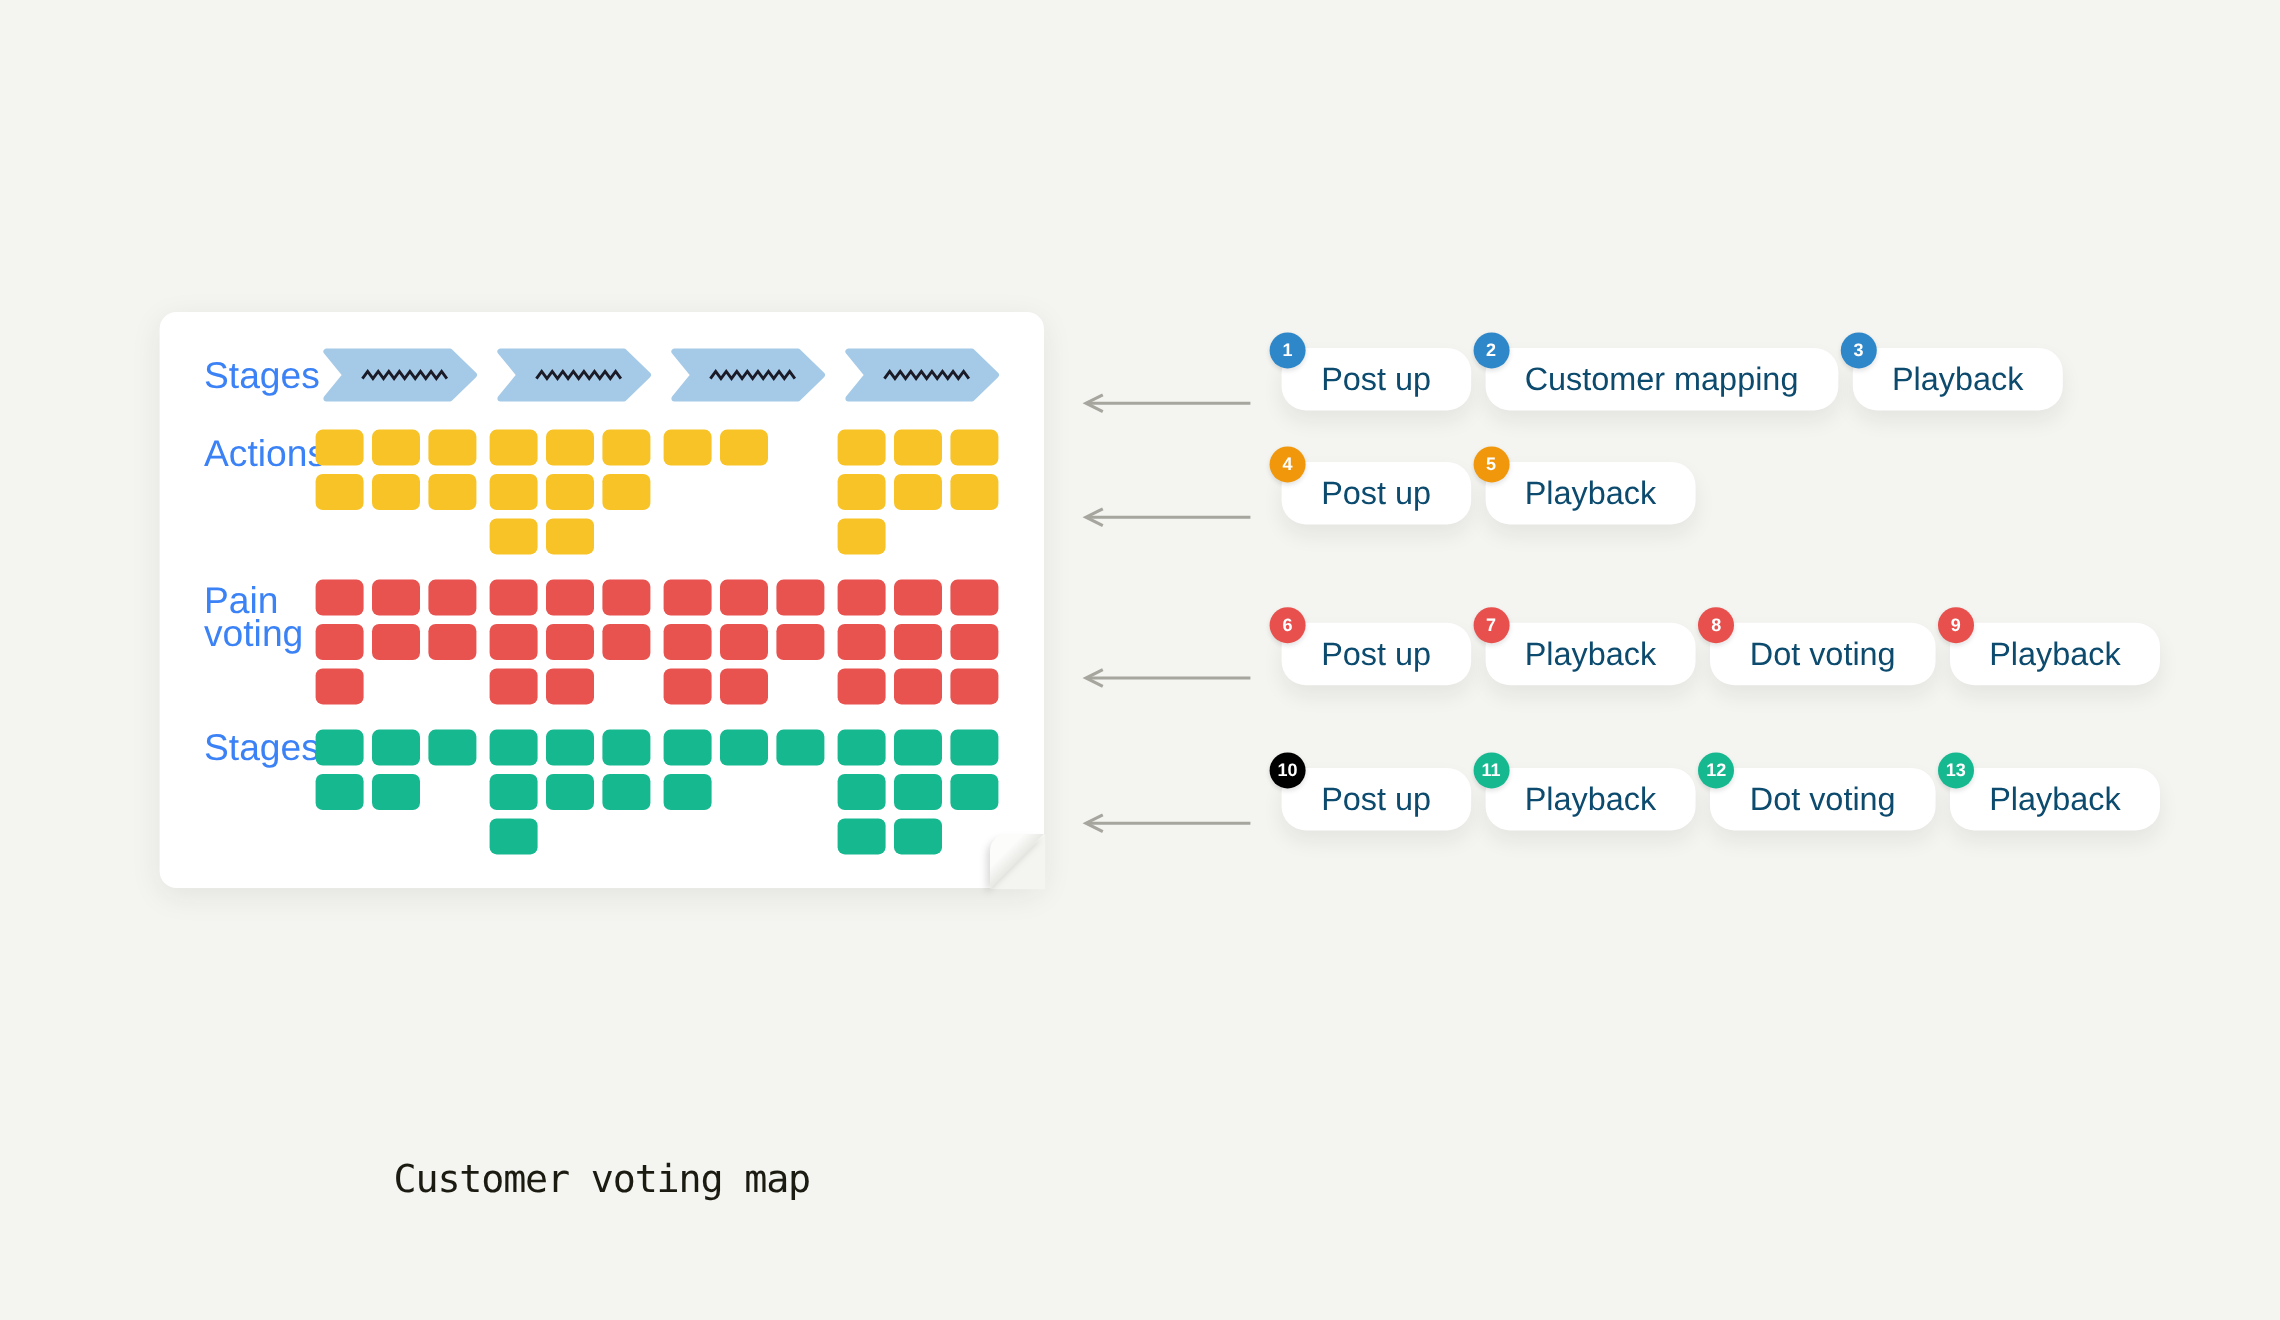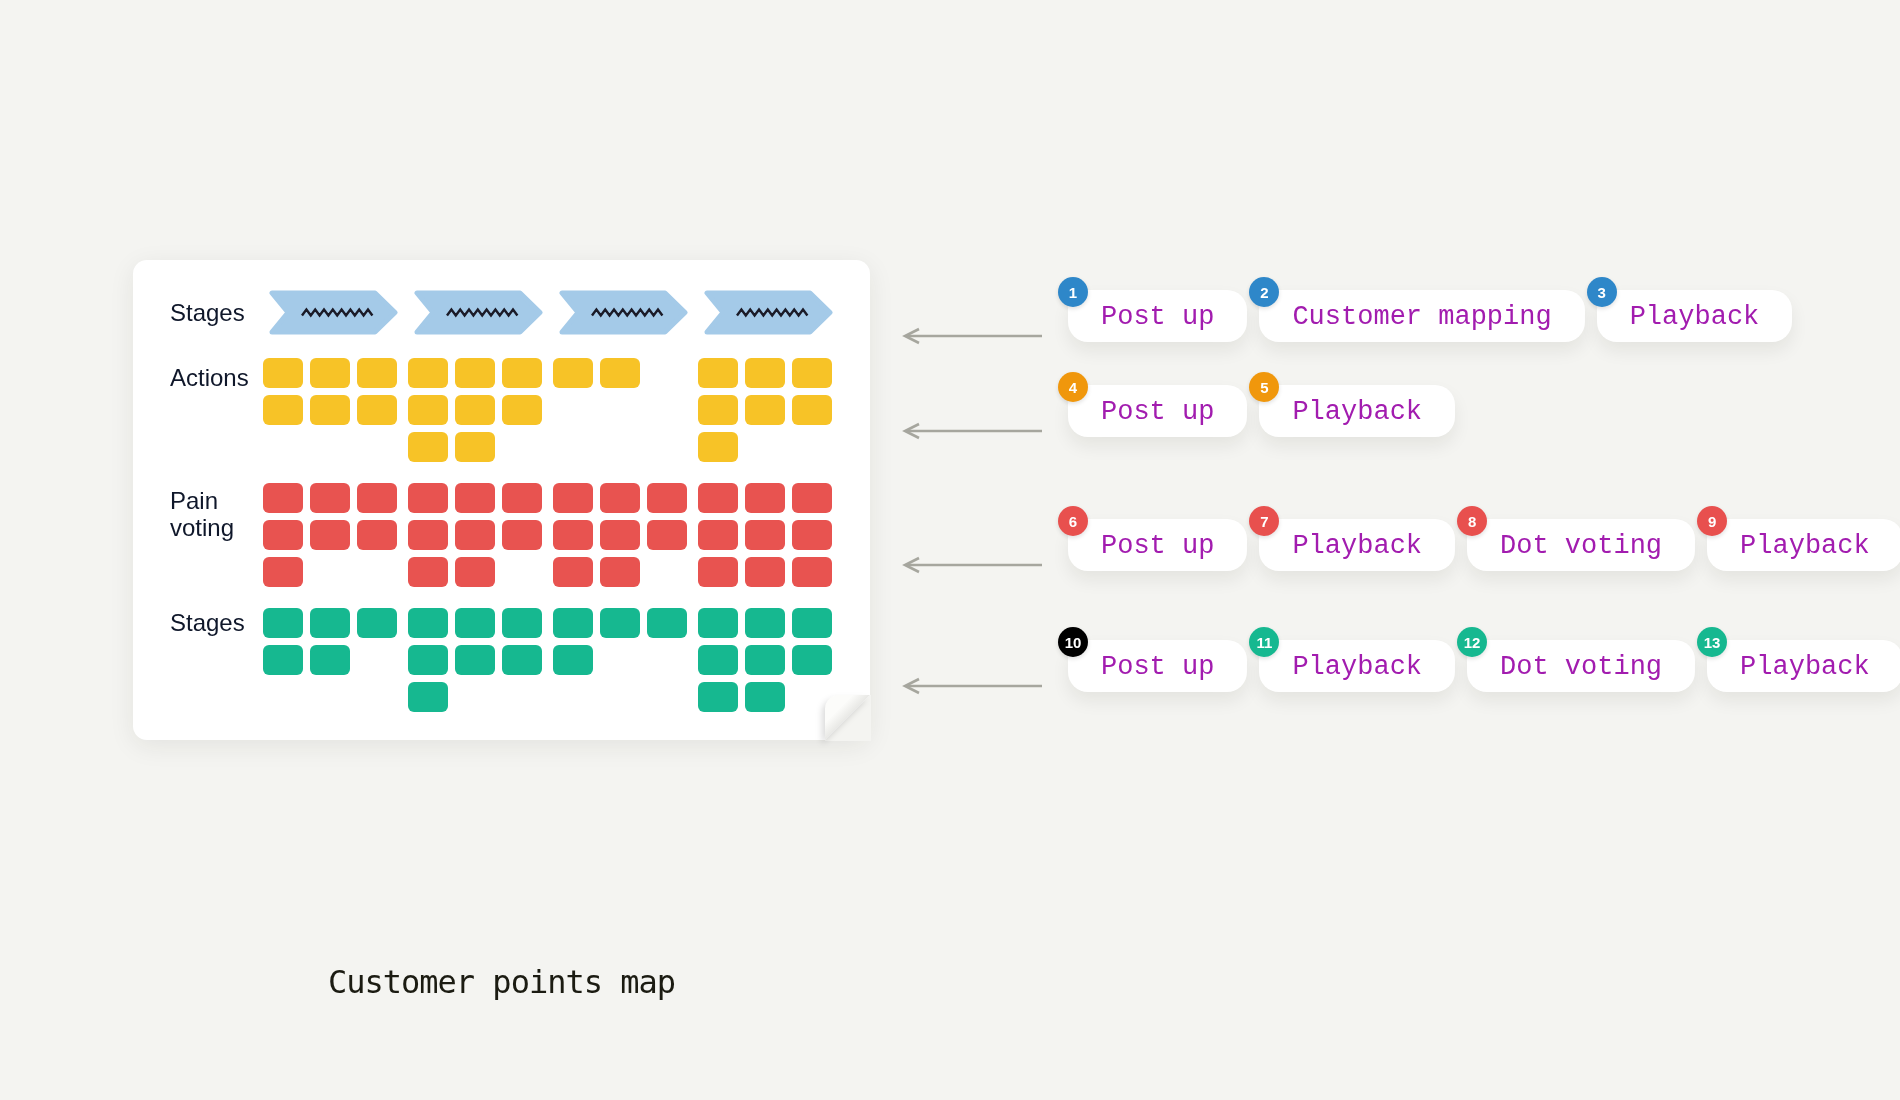--- a/index.html
+++ b/index.html
@@ -8,30 +8,30 @@
 
   
   .card{position:absolute;left:133px;top:260px;width:737px;height:480px;background:#ffffff;
         border-radius:14px;box-shadow:0 6px 26px rgba(40,40,30,.08);}
   .corner-cut{position:absolute;right:-1px;bottom:-1px;width:46px;height:46px;
         background:linear-gradient(to bottom right,rgba(244,244,241,0) 49%,#f4f4f1 50%);}
   .corner-fold{position:absolute;right:-1px;bottom:-1px;width:46px;height:46px;
         background:linear-gradient(to bottom right,#fcfcfa 30%,#e9e9e6 48%,rgba(0,0,0,0) 50%);
         border-top-left-radius:14px;
         filter:drop-shadow(-3px 4px 3px rgba(0,0,0,0.14));}
-  .row-label{position:absolute;left:37px;font-size:24px;line-height:27px;color:#0f172a;}
+  .row-label{position:absolute;left:37px;font-size:31px;line-height:27px;color:#3b82f6;}
   .sticky{position:absolute;width:40px;height:30px;border-radius:6px;}
   .stage-arrow{position:absolute;top:30px;}
 
   
   .flow-arrow{position:absolute;}
   .activity-row{position:absolute;left:1068px;display:flex;gap:12px;}
   .chip{position:relative;height:52px;display:flex;align-items:center;background:#ffffff;
         border-radius:20px;padding:0 33px;box-shadow:0 9px 18px rgba(30,30,20,.07);}
-  .chip-label{font-size:27px;color:#a21caf;white-space:nowrap;padding-top:1px;font-family:Liberation Mono, monospace;}
+  .chip-label{font-size:27px;color:#0c4a6e;white-space:nowrap;padding-top:1px;}
   .badge{position:absolute;left:-10px;top:-13px;width:30px;height:30px;border-radius:50%;
         display:flex;align-items:center;justify-content:center;
         color:#ffffff;font-size:15px;font-weight:bold;box-shadow:0 2px 4px rgba(0,0,0,.12);}
 
   
   .caption{position:absolute;top:963px;font-family:"DejaVu Sans Mono",monospace;
         font-size:32px;letter-spacing:-1px;color:#1b1b12;text-align:center;}
   .caption-journey{left:133px;width:737px;}
   .caption-activities{left:1050px;width:700px;}
 </style>
@@ -232,14 +232,14 @@
           <span class="badge" style="background: rgb(22, 184, 144);">12</span>
           <span class="chip-label">Dot voting</span>
         </div>
         <div class="chip">
           <span class="badge" style="background: rgb(22, 184, 144);">13</span>
           <span class="chip-label">Playback</span>
         </div>
       </div>
     </div>
 
-  <div class="caption caption-journey">Customer points map</div>
+  <div class="caption caption-journey">Customer voting map</div>
 </div>
 
 </body></html>

